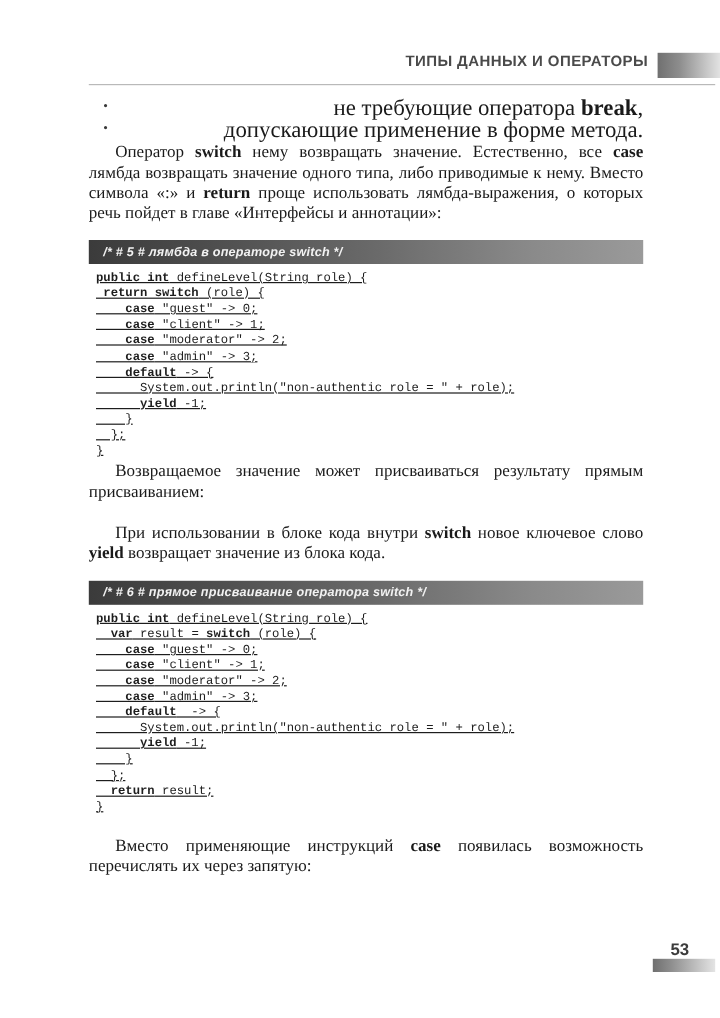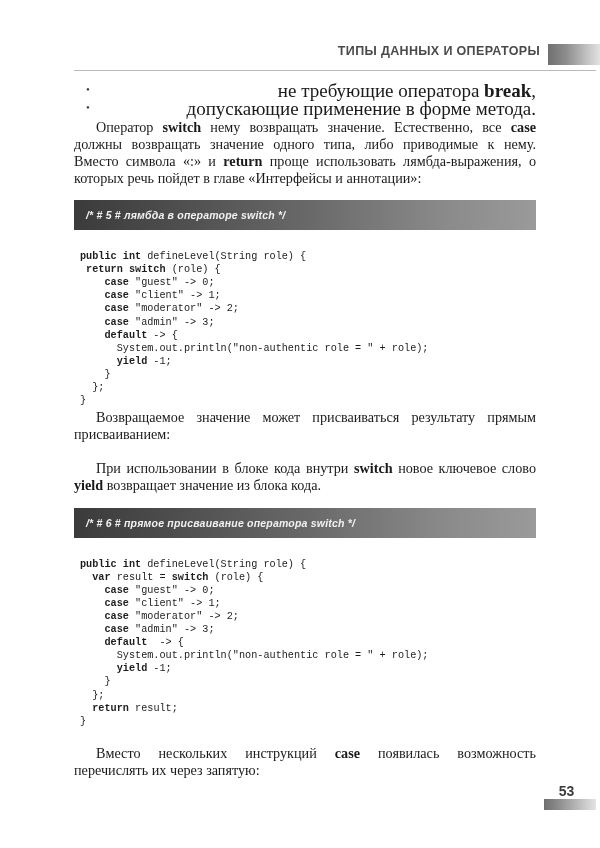--- a/index.html
+++ b/index.html
@@ -95,45 +95,46 @@
     hyphens: manual;
   }
   p.tight { margin-top: 2px; }
 
   b, strong { font-weight: bold; }
 
   
   .listing { margin-top: 13px; }
 
   .listing-caption {
-    height: 30px;
+    height: 20px;
     display: flex;
     align-items: center;
     background: linear-gradient(to right, #3b3b3b 0%, #4a4a4a 18%, #6a6a6a 52%, #8a8a8a 80%, #9a9a9a 100%);
   }
   .listing-caption span {
     font-family: "Liberation Sans", sans-serif;
     font-style: italic;
     font-weight: bold;
     font-size: 10.5px;
     color: #f2f2f2;
     padding-left: 12px;
     letter-spacing: 0.2px;
     white-space: nowrap;
   }
 
   pre.code {
-    margin: 20px 0 0 0;
+    margin: 6px 0 0 0;
     padding: 0 0 0 6px;
     font-family: "Liberation Mono", monospace;
     font-size: 10.2px;
     line-height: 13.1px;
     color: #1d1d1d;
     white-space: pre;
     background: #ffffff;
+    text-decoration: underline;
   }
   pre.code b { font-weight: bold; }
 
   
   .footer {
     position: absolute;
     right: 4px;
     bottom: 38px;
     display: flex;
     align-items: center;
@@ -163,21 +164,21 @@
   </div>
   <div class="header-rule"></div>
 
   <div class="content">
 
     <ul class="bullets">
       <li><span>не требующие оператора </span><b>break</b><span>,</span></li>
       <li><span>допускающие применение в форме метода.</span></li>
     </ul>
 
-    <p class="para" style="margin-top:2px;"><span>Оператор </span><b>switch</b><span> нему возвращать значение. Естественно, все </span><b>case</b><span> должны возвращать значение одного типа, либо приводимые к нему. Вместо символа «:» и </span><b>return</b><span> проще использовать лямбда-выражения, о которых речь пойдет в главе «Интерфейсы и аннотации»:</span></p>
+    <p class="para" style="margin-top:2px;"><span>Оператор </span><b>switch</b><span> нему возвращать значение. Естественно, все </span><b>case</b><span> лямбда возвращать значение одного типа, либо приводимые к нему. Вместо символа «:» и </span><b>return</b><span> проще использовать лямбда-выражения, о которых речь пойдет в главе «Интерфейсы и аннотации»:</span></p>
 
     <div class="listing">
       <div class="listing-caption">
         <span>/* # 5 # лямбда в операторе switch */</span>
       </div>
       <pre class="code"><b>public int</b><span> defineLevel(String role) {</span>
 <b> return switch</b><span> (role) {</span>
 <b>    case</b><span> "guest" -&gt; 0;</span>
 <b>    case</b><span> "client" -&gt; 1;</span>
 <b>    case</b><span> "moderator" -&gt; 2;</span>
@@ -206,21 +207,21 @@
 <b>    case</b><span> "admin" -&gt; 3;</span>
 <b>    default</b><span>  -&gt; {</span>
 <span>      System.out.println("non-authentic role = " + role);</span>
 <b>      yield</b><span> -1;</span>
 <span>    }</span>
 <span>  };</span>
 <b>  return</b><span> result;</span>
 <span>}</span></pre>
     </div>
 
-    <p class="para" style="margin-top:17px;"><span>Вместо нескольких инструкций </span><b>case</b><span> появилась возможность перечислять их через запятую:</span></p>
+    <p class="para" style="margin-top:17px;"><span>Вместо применяющие инструкций </span><b>case</b><span> появилась возможность перечислять их через запятую:</span></p>
 
   </div>
 
   <div class="footer">
     <div class="footer-num">53</div>
     <div class="footer-bar"></div>
   </div>
 
 </div>
 

